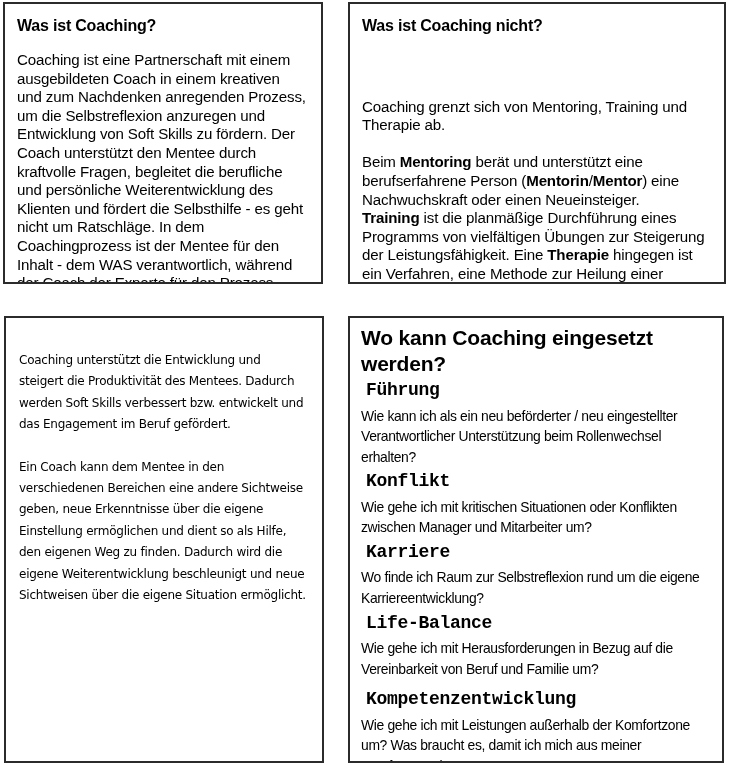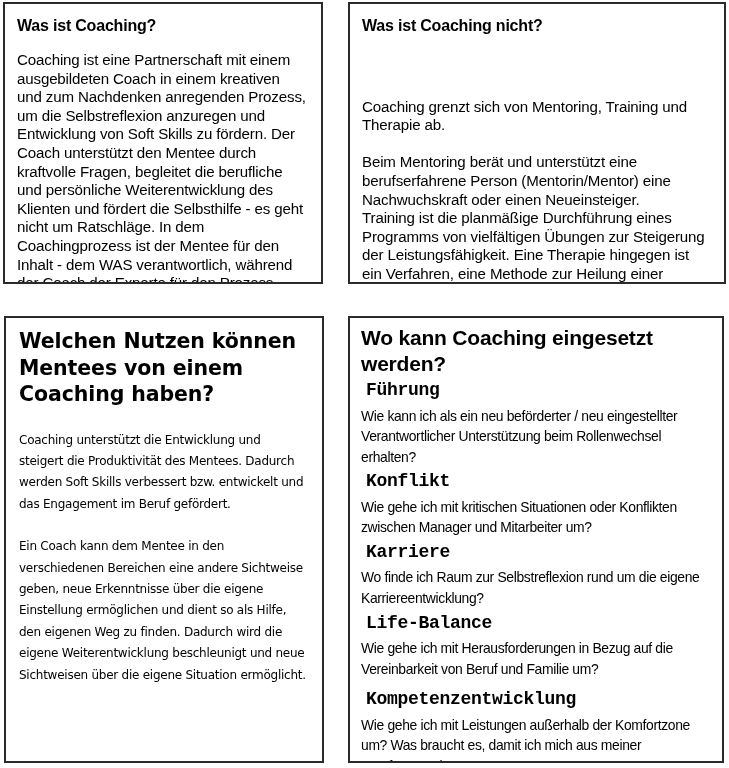--- a/index.html
+++ b/index.html
@@ -83,21 +83,21 @@
     letter-spacing: -0.25px;
     margin: 0;
     white-space: pre-line;
   }
 
   .gap-after-title-1 { height: 12px; }
   .gap-after-title-2 { height: 40px; }
   .gap-after-title-3 { height: 22px; }
   .para-gap { height: 21px; }
 
-  b.inline-bold { font-weight: normal; }
+  b.inline-bold { font-weight: bold; }
 
   
   .cat { margin: 0; }
   .cat-term {
     font-family: Liberation Mono, monospace;
     font-weight: bold;
     font-size: 18px;
     line-height: 19.5px;
     letter-spacing: -0.3px;
     margin: 5px;
@@ -131,21 +131,20 @@
       <div class="gap-after-title-2"></div>
       <p class="body-arial">
         <span>Coaching grenzt sich von Mentoring, Training und Therapie ab.</span><br>
         <span>Beim </span><b class="inline-bold">Mentoring</b><span> berät und unterstützt eine berufserfahrene Person (</span><b class="inline-bold">Mentorin</b><span>/</span><b class="inline-bold">Mentor</b><span>) eine Nachwuchskraft oder einen Neueinsteiger.</span><br><b class="inline-bold">Training</b><span> ist die planmäßige Durchführung eines Programms von vielfältigen Übungen zur Steigerung der Leistungsfähigkeit. Eine </span><b class="inline-bold">Therapie</b><span> hingegen ist ein Verfahren, eine Methode zur Heilung einer Krankheit ist – eine Heilbehandlung.</span>
       </p>
     </div>
   </section>
 
   <section class="box" id="box-nutzen">
     <div class="inner">
-      <h2 class="h-open">Welchen Nutzen können Mentees von einem Coaching haben?</h2>
       <div class="gap-after-title-3"></div>
       <p class="body-open">Coaching unterstützt die Entwicklung und steigert die Produktivität des Mentees. Dadurch werden Soft Skills verbessert bzw. entwickelt und das Engagement im Beruf gefördert.</p>
       <div class="para-gap"></div>
       <p class="body-open">Ein Coach kann dem Mentee in den verschiedenen Bereichen eine andere Sichtweise geben, neue Erkenntnisse über die eigene Einstellung ermöglichen und dient so als Hilfe, den eigenen Weg zu finden. Dadurch wird die eigene Weiterentwicklung beschleunigt und neue Sichtweisen über die eigene Situation ermöglicht.</p>
     </div>
   </section>
 
   <section class="box" id="box-einsatz">
     <div class="inner">
       <h2 class="h-arial">Wo kann  Coaching eingesetzt werden?</h2>

